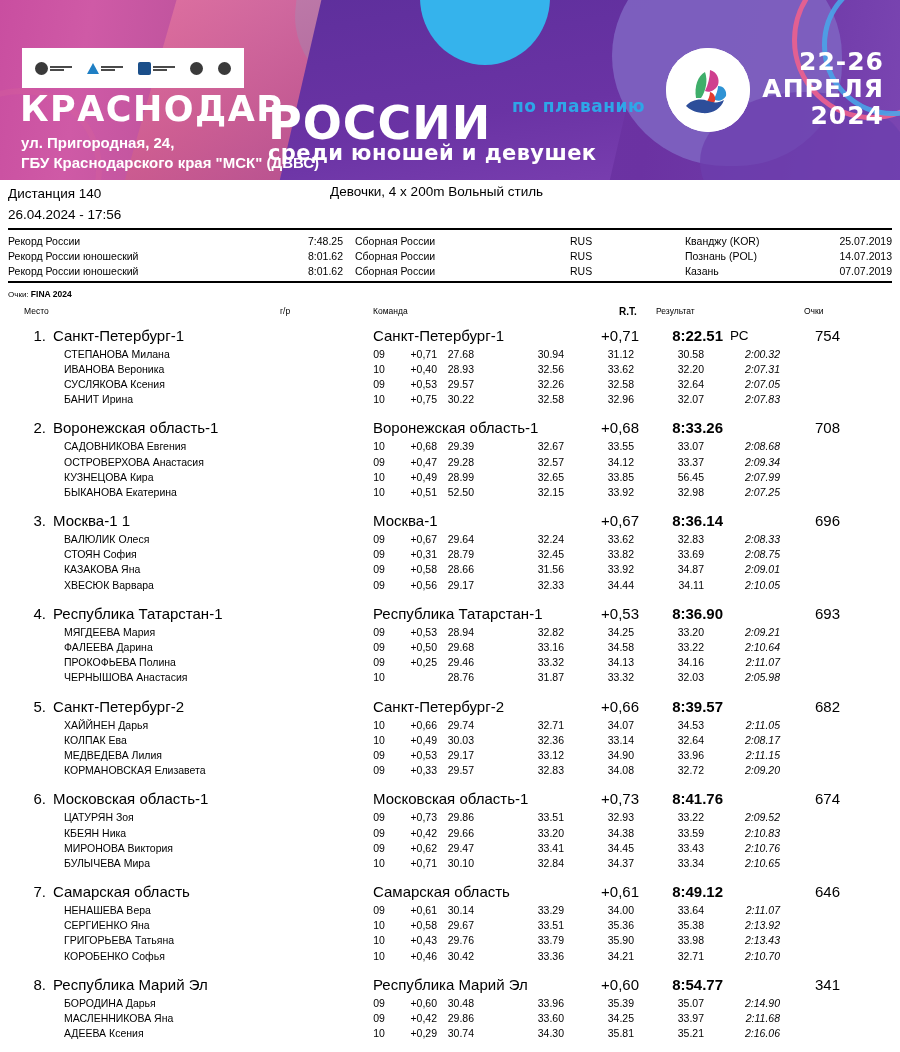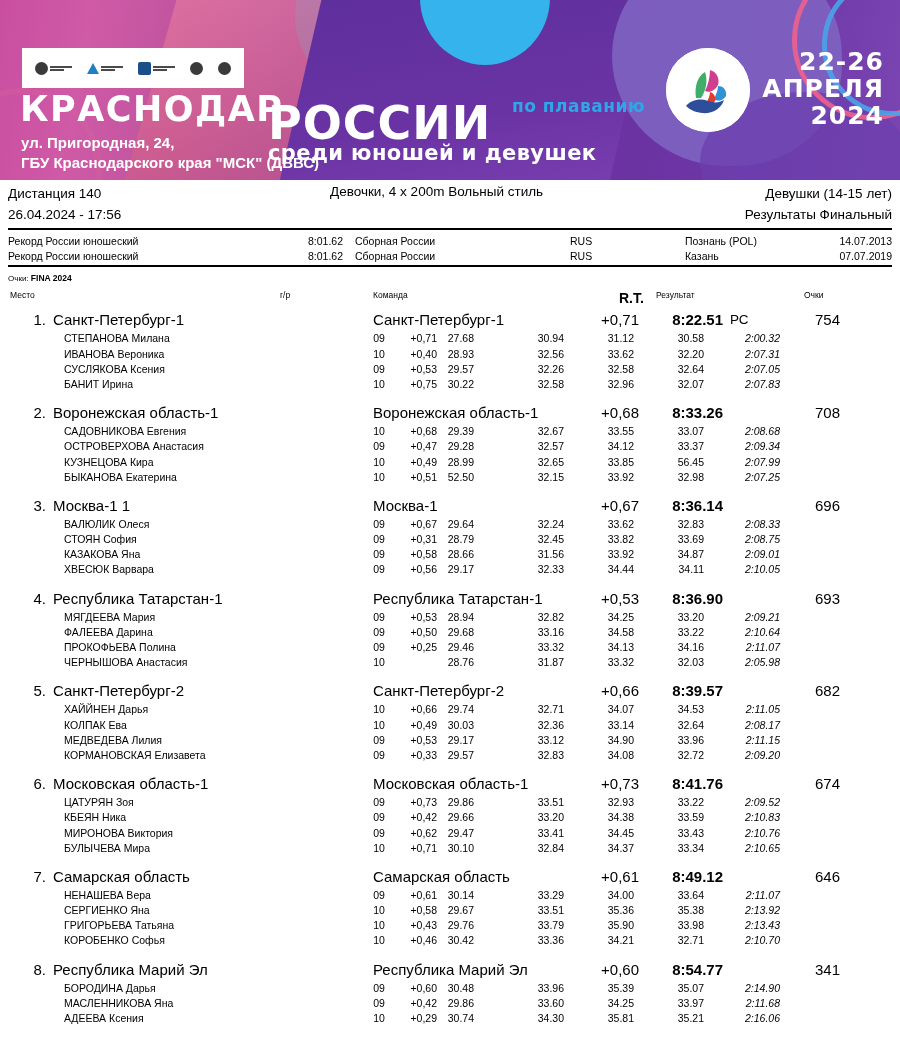--- a/index.html
+++ b/index.html
@@ -250,24 +250,24 @@
   .points-note b { font-size: 8.5px; }
 
   
   .col-head {
     position: relative;
     height: 18px;
     font-size: 8.5px;
     margin-top: 7px;
   }
   .col-head span { position: absolute; top: 0; white-space: nowrap; }
-  .ch-place   { left: 2px; }
+  .ch-place   { left: 16px; }
   .ch-yob     { left: 272px; text-align: center; }
   .ch-team    { left: 365px; }
-  .ch-rt      { left: 611px; font-weight: bold; font-size: 14px; top: -1px; }
+  .ch-rt      { left: 611px; font-weight: bold; font-size: 10px; top: -1px; }
   .ch-result  { left: 648px; }
   .ch-points  { left: 796px; }
 
   .team-block { margin-top: 3px; }
 
   .team-row {
     position: relative;
     height: 21px;
     font-size: 15px;
   }
@@ -393,30 +393,34 @@
 </div>
 
 <div class="sheet">
 
   <div class="meta">
     <div class="left">
       <div>Дистанция 140</div>
       <div>26.04.2024 - 17:56</div>
     </div>
     <div class="mid">Девочки, 4 x 200m Вольный стиль</div>
-    <div class="right">
-      <div>Девушки (14-15 лет)</div>
-      <div>Результаты Финальный</div>
-    </div>
   </div>
 
   <div class="rule-thick"></div>
 
   <table class="records">
     <tbody>
+      <tr>
+        <td class="rec-name">Рекорд России</td>
+        <td class="rec-time">7:48.25</td>
+        <td class="rec-team">Сборная России</td>
+        <td class="rec-code">RUS</td>
+        <td class="rec-place">Кванджу (KOR)</td>
+        <td class="rec-date">25.07.2019</td>
+      </tr>
       <tr>
         <td class="rec-name">Рекорд России юношеский</td>
         <td class="rec-time">8:01.62</td>
         <td class="rec-team">Сборная России</td>
         <td class="rec-code">RUS</td>
         <td class="rec-place">Познань (POL)</td>
         <td class="rec-date">14.07.2013</td>
       </tr>
       <tr>
         <td class="rec-name">Рекорд России юношеский</td>

